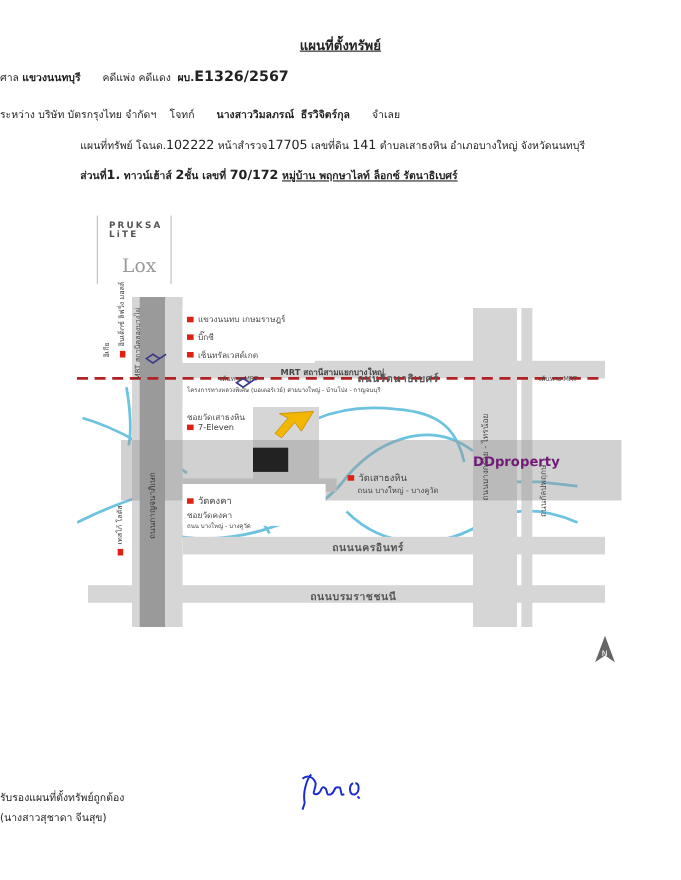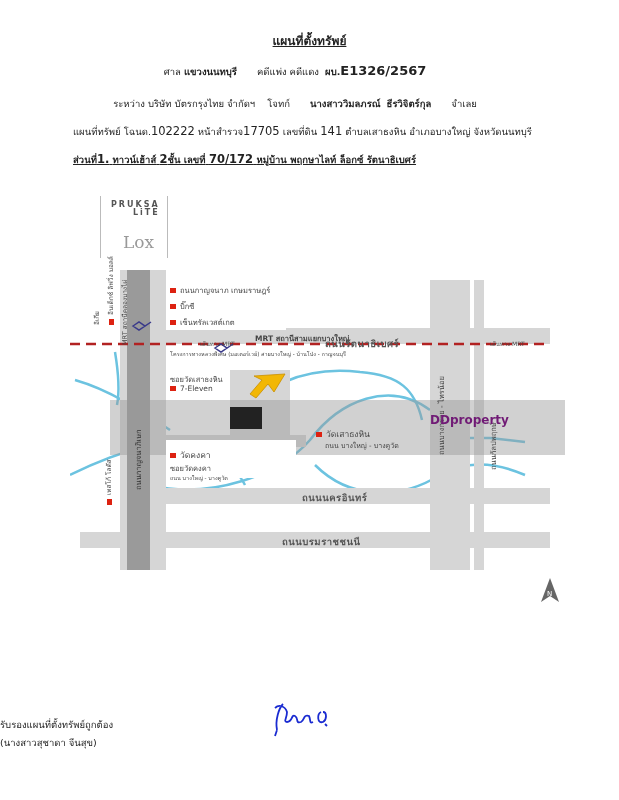--- a/index.html
+++ b/index.html
@@ -1,31 +1,31 @@
 <!DOCTYPE html>
 <html><head>
 <meta charset="utf-8">
 <style>
   html,body{margin:0;padding:0;background:#fff;}
   body{width:619px;height:800px;position:relative;overflow:hidden;font-family:"DejaVu Sans",sans-serif;color:#222;}
   .abs{position:absolute;}
   .title{top:31px;left:0;width:619px;text-align:center;font-size:12px;font-weight:bold;text-decoration:underline;}
-  .line{left:0;width:590px;text-align:center;font-size:9.5px;white-space:nowrap;}
+  .line{left:0;width:590px;font-size:9.5px;white-space:nowrap;}
   .line b{font-weight:bold;}
   .big{font-size:13px;font-weight:bold;}
   .mid{font-size:11.5px;}
   .midb{font-size:11.5px;font-weight:bold;}
   .l1{top:63px;}
   .l2{top:96px;}
   .l3{top:124px;text-align:left;left:73px;width:auto;}
-  .l4{top:152px;text-align:center;left:73px;width:auto;font-weight:bold;text-decoration:underline;}
+  .l4{top:152px;text-align:center;left:73px;width:auto;font-weight:bold;}
   .u{text-decoration:underline;}
   .gap{display:inline-block;width:14px;}
   
-  .logo{left:100px;top:196px;width:66px;height:62px;border-left:1px solid #bbb;border-right:1px solid #bbb;text-align:right;}
+  .logo{left:88px;top:196px;width:66px;height:62px;border-left:1px solid #bbb;border-right:1px solid #bbb;}
   .logo .brand{position:absolute;left:10px;top:5px;font-size:8px;font-weight:bold;letter-spacing:2px;color:#555;line-height:8px;}
   .logo .lox{position:absolute;left:22px;top:36px;font-size:17px;color:#999;font-family:"DejaVu Serif",serif;}
   
   .map{left:70px;top:270px;width:520px;height:300px;}
   .maplbl{position:absolute;font-size:7.5px;color:#444;white-space:nowrap;}
   .maplbl.big2{font-size:9.5px;font-weight:bold;color:#555;letter-spacing:0.5px;}
   .maplbl.red::before{content:"";display:inline-block;width:6px;height:5px;background:#d21;margin-right:4px;vertical-align:middle;}
   .vert{transform-origin:left top;transform:rotate(-90deg);}
   .sig{top:717px;left:0;width:619px;font-size:9.5px;}
   .sig2{top:735px;left:0;width:619px;font-size:9.5px;}
@@ -113,21 +113,21 @@
     <g stroke="#3a3a8a" stroke-width="1.5" fill="none">
       <path d="M63,56 l6,-4 l6,4 l-6,4z M69,52 l6,4 l6,-4"></path>
       <path d="M145,78 l6,-4 l6,4 l-6,4z M151,74 l6,4 l6,-4"></path>
     </g>
 
     <rect x="160" y="137" width="32" height="22" fill="#222"></rect>
 
     <path d="M215,104 L204,122 L198,114 L186,128 L180,124 L192,110 L184,106 Z" fill="#f2b705" stroke="#c98f00" stroke-width="0.8"></path>
   </svg>
 
-  <span class="maplbl red" style="left:100px;top:14px">ถนนกาญจนาภ เกษมราษฎร์</span>
+  <span class="maplbl red" style="left:100px;top:14px">แขวงนนทบ เกษมราษฎร์</span>
   <span class="maplbl red" style="left:100px;top:30px">บิ๊กซี</span>
   <span class="maplbl red" style="left:100px;top:46px">เซ็นทรัลเวสต์เกต</span>
   <span class="maplbl" style="left:185px;top:62px;font-weight:bold">MRT สถานีสามแยกบางใหญ่</span>
   <span class="maplbl" style="left:130px;top:69px;font-size:6px">เส้นทาง MRT</span>
   <span class="maplbl big2" style="left:255px;top:66px">ถนนรัตนาธิเบศร์</span>
   <span class="maplbl" style="left:420px;top:69px;font-size:6px">เส้นทาง MRT</span>
   <span class="maplbl" style="left:100px;top:80px;font-size:5.5px">โครงการทางหลวงพิเศษ (มอเตอร์เวย์) สายบางใหญ่ - บ้านโป่ง - กาญจนบุรี</span>
 
   <span class="maplbl vert" style="left:22px;top:55px;font-size:6.5px">อิเกีย</span>
   <span class="maplbl vert red" style="left:36px;top:55px;font-size:6.5px">อินเด็กซ์ ลิฟวิ่ง มอลล์</span>

